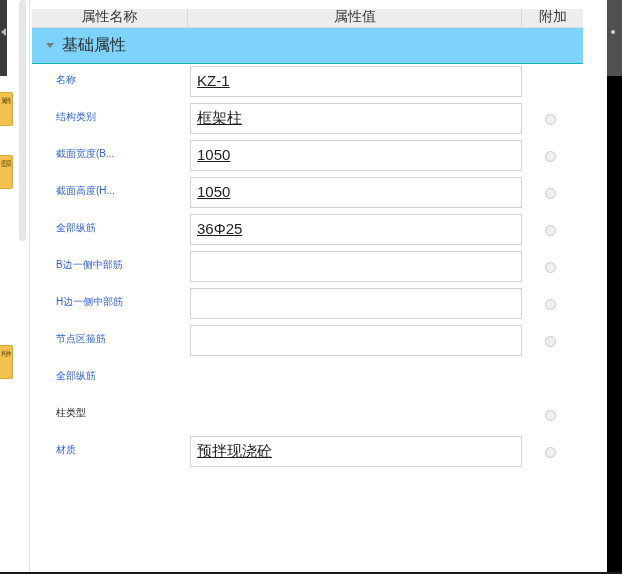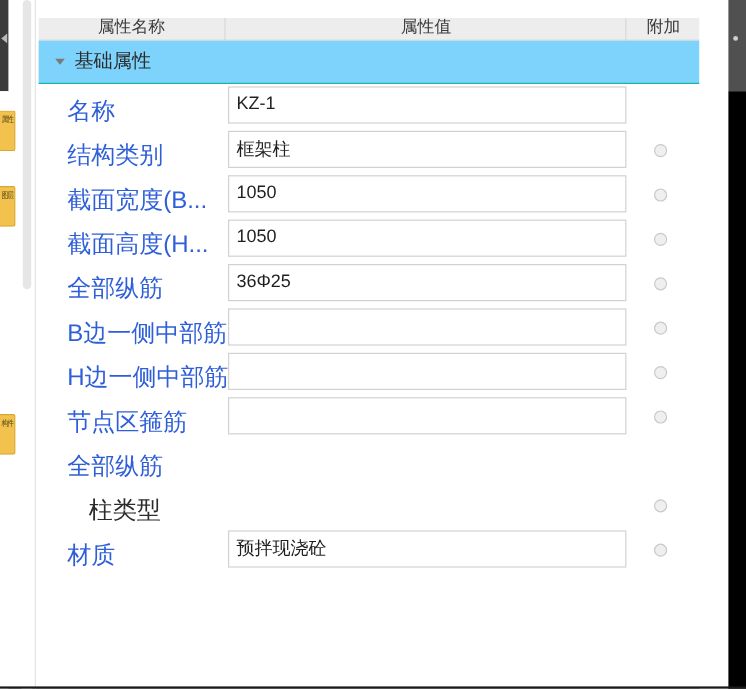--- a/index.html
+++ b/index.html
@@ -50,21 +50,21 @@
     background:#ffffff;
   }
   .outer-scroll .thumb{
     position:absolute;left:1px;top:0;width:7px;height:241px;
     background:#e6e6e6;border-radius:4px;
   }
   .vline{position:absolute;width:1px;background:#e3e3e3;}
 
   
   .panel{
-    position:absolute;left:32px;top:15px;width:551px;height:514px;
+    position:absolute;left:32px;top:9px;width:551px;height:514px;
     background:#ffffff;
     box-sizing:border-box;
     overflow:hidden;
   }
   .grid-head{
     position:absolute;left:0;top:-3px;width:551px;height:22px;
     background:#ededed;
     border-bottom:1px solid #d7d7d7;
     box-sizing:border-box;
   }
@@ -93,34 +93,34 @@
     position:absolute;left:30px;top:7px;
     font-size:16px;color:#2b2b2b;white-space:nowrap;
   }
 
   .rows{position:absolute;left:0;top:55px;width:551px;}
   .row{
     position:relative;height:37px;width:551px;
   }
   .row .label{
     position:absolute;left:24px;top:9px;
-    font-size:20px;white-space:nowrap;
+    font-size:10px;white-space:nowrap;
     color:#2f5fd8;
   }
-  .row.dark .label{color:#2b2b2b;margin-left:18px;}
+  .row.dark .label{color:#2b2b2b;}
   .row .valbox{
     position:absolute;left:158px;top:2px;
     width:332px;height:31px;
     background:#ffffff;
     border:1px solid #d2d2d2;
     box-sizing:border-box;
   }
   .row .valbox .vtxt{
     position:absolute;left:6px;top:5px;
-    font-size:15px;color:#1f1f1f;white-space:nowrap;
+    font-size:15px;color:#1f1f1f;white-space:nowrap;text-decoration:underline;
   }
   .row .radio{
     position:absolute;left:513px;top:13px;
     width:11px;height:11px;border-radius:50%;
     background:#efefef;
     border:1px solid #c9c9c9;
     box-sizing:border-box;
   }
 
   

